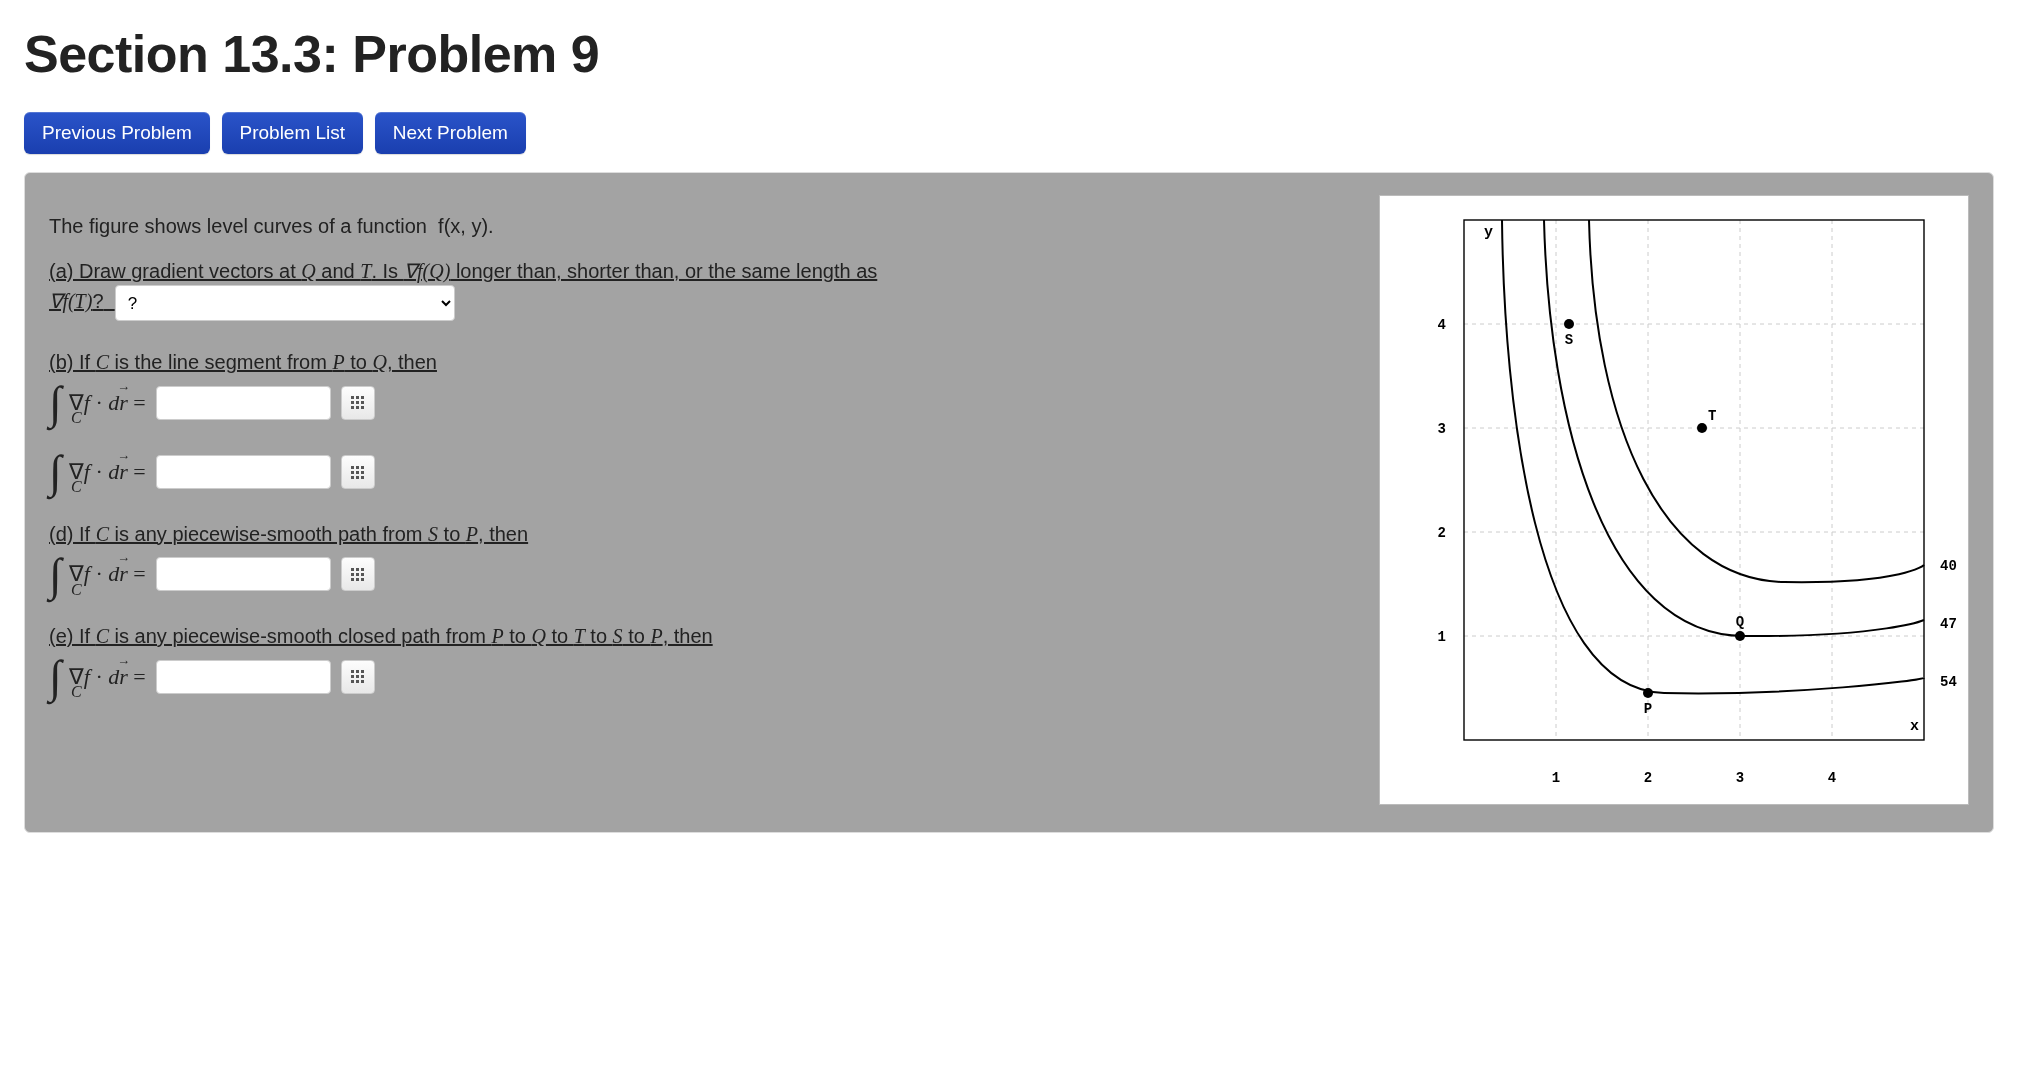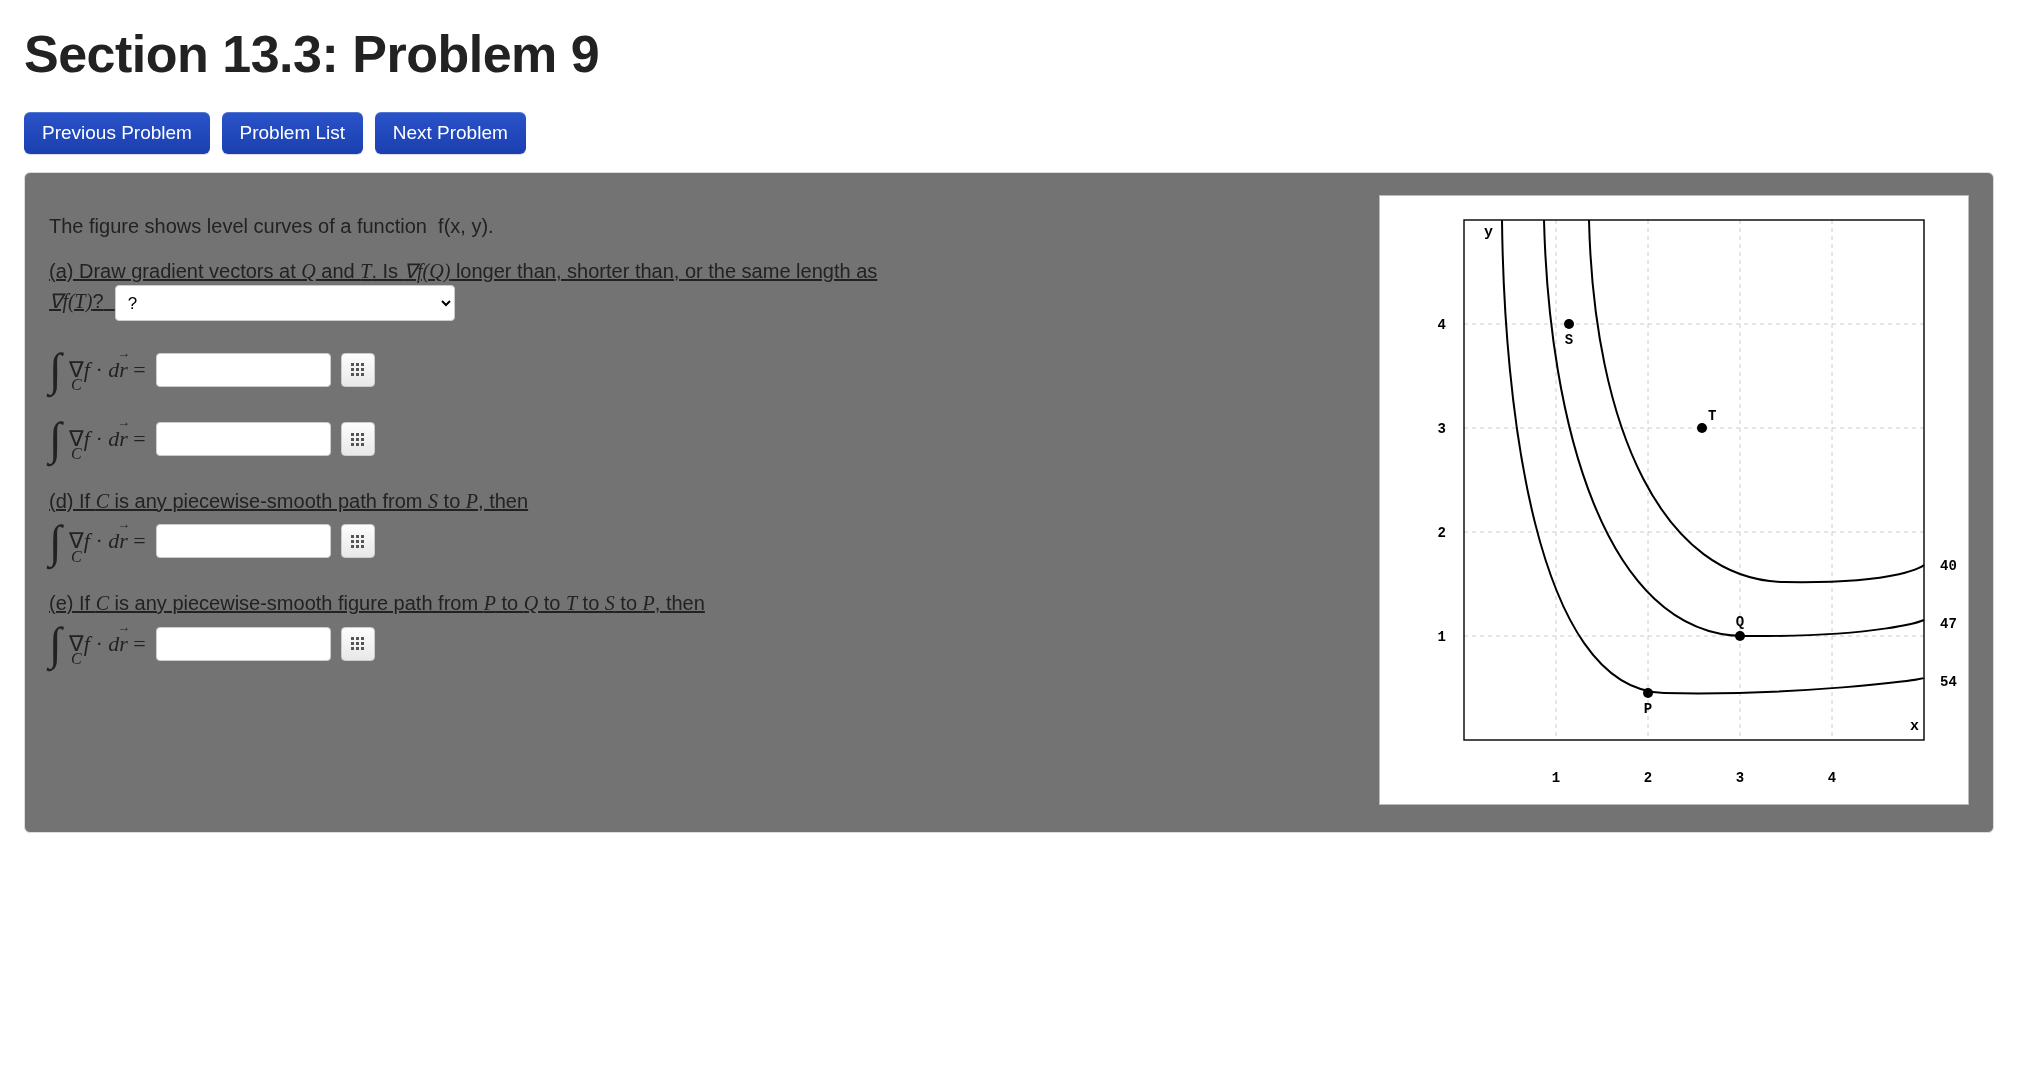--- a/index.html
+++ b/index.html
@@ -25,21 +25,21 @@
     border: none;
     border-radius: 6px;
     padding: 10px 18px;
     font-size: 19px;
     margin-right: 6px;
     cursor: pointer;
     box-shadow: inset 0 1px 0 rgba(255,255,255,0.2), 0 1px 1px rgba(0,0,0,0.15);
   }
   .panel {
     border: 1px solid #ddd;
-    background: #737373;
+    background: #a3a3a3;
     border-radius: 6px;
     padding: 22px 24px;
     display: flex;
     align-items: flex-start;
     gap: 30px;
   }
   .left-col { flex: 1 1 auto; }
   .right-col { flex: 0 0 auto; text-align: center; }
   .part { margin: 0 0 28px 0; }
   .part-q { margin: 0 0 6px 0; line-height: 1.35; text-decoration: underline; }
@@ -156,20 +156,23 @@
       <p class="part-q">
         <span>(a) Draw gradient vectors at </span><span class="mi">Q</span><span> and </span><span class="mi">T</span><span>. Is </span><span class="mi">∇f(Q)</span><span> longer than, shorter than, or the same length as </span><br>
         <span class="mi">∇f(T)</span><span>?</span>&nbsp;
         <select class="ans-select">
           <option>?</option>
         </select>
       </p>
     </div>
 
     <div class="part">
+      <p class="part-q">
+        <span>(b) If </span><span class="mi">C</span><span> is the line segment from </span><span class="mi">P</span><span> to </span><span class="mi">Q</span><span>, then</span>
+      </p>
       <div class="integral-row">
         <span class="integral">
           <span class="int-sym">∫<span class="int-sub">C</span></span>
           &nbsp;<span>∇</span><span class="mi">f</span>&nbsp;<span>·</span>&nbsp;<span class="mi">d</span><span class="mi vec">r</span>&nbsp;<span>=</span>
         </span>
         <input class="ans-input" type="text" style="">
         <button class="keypad-btn">
           <span class="keypad-grid">
               <span></span>
               <span></span>
@@ -229,21 +232,21 @@
               <span></span>
               <span></span>
               <span></span>
             </span>
         </button>
       </div>
     </div>
 
     <div class="part" style="margin-bottom:0">
       <p class="part-q">
-        <span>(e) If </span><span class="mi">C</span><span> is any piecewise-smooth figure path from </span><span class="mi">P</span><span> to </span><span class="mi">Q</span><span> to </span><span class="mi">T</span><span> to </span><span class="mi">S</span><span> to </span><span class="mi">P</span><span>, then</span>
+        <span>(e) If </span><span class="mi">C</span><span> is any piecewise-smooth closed path from </span><span class="mi">P</span><span> to </span><span class="mi">Q</span><span> to </span><span class="mi">T</span><span> to </span><span class="mi">S</span><span> to </span><span class="mi">P</span><span>, then</span>
       </p>
       <div class="integral-row">
         <span class="integral">
           <span class="int-sym">∫<span class="int-sub">C</span></span>
           &nbsp;<span>∇</span><span class="mi">f</span>&nbsp;<span>·</span>&nbsp;<span class="mi">d</span><span class="mi vec">r</span>&nbsp;<span>=</span>
         </span>
         <input class="ans-input" type="text" style="">
         <button class="keypad-btn">
           <span class="keypad-grid">
               <span></span>

